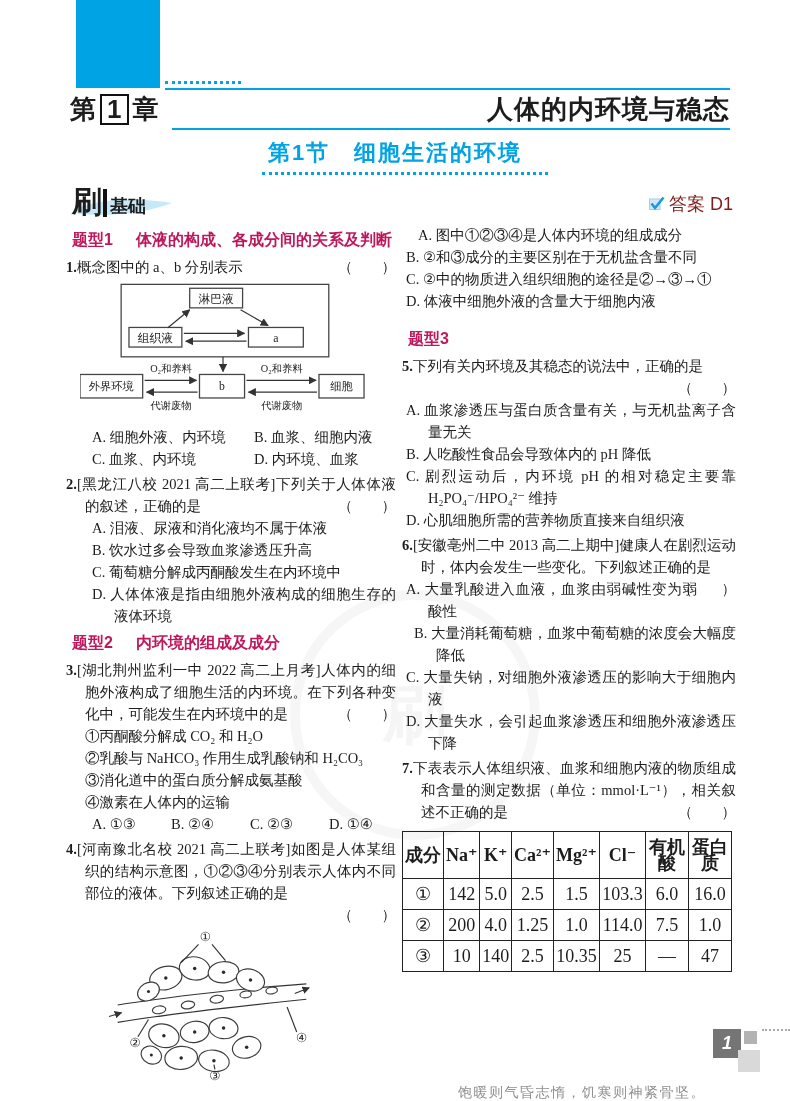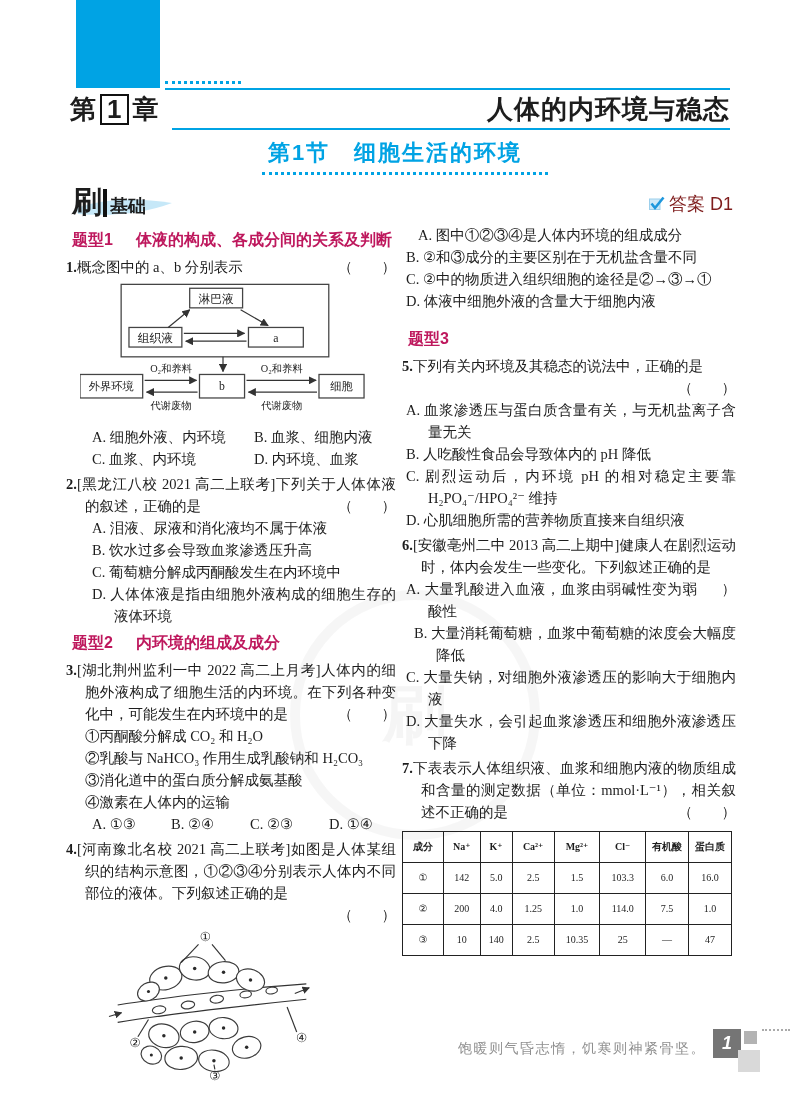--- a/index.html
+++ b/index.html
@@ -56,26 +56,26 @@
   .q-item{margin-left:19px;}
 
   .concept-figure{margin:4px 0 4px 14px;}
   .tissue-figure{margin:2px 0 0 40px;}
   .fig-box{stroke:#444;fill:#fff;stroke-width:1.3;}
   .fig-line{stroke:#333;stroke-width:1.2;fill:none;}
   .fig-text{font-family:"Liberation Serif","DejaVu Serif",serif;fill:#1d1d1d;}
   .cell-blob{fill:#fff;stroke:#3c3c3c;stroke-width:1.2;}
   .nucleus{fill:#2a2a2a;}
 
-  .data-table{border-collapse:collapse;margin:8px 0 0 0;font-size:10px;line-height:16px;text-align:center;width:330px;}
+  .data-table{border-collapse:collapse;margin:8px 0 0 0;font-size:18px;line-height:16px;text-align:center;width:330px;}
   .data-table th,.data-table td{border:1.4px solid #222;padding:7px 1px;}
   .data-table th{font-weight:bold;}
 
   
-  .footer-quote{position:absolute;right:84px;top:1040px;font-size:14px;color:#8f8f8f;
+  .footer-quote{position:absolute;right:84px;top:1084px;font-size:14px;color:#8f8f8f;
         font-family:Liberation Sans, sans-serif;letter-spacing:1.5px;}
   .page-badge-dark{position:absolute;left:713px;top:1029px;width:28px;height:29px;background:#757575;
         color:#fff;display:flex;align-items:center;justify-content:center;
         font-family:"Liberation Sans","DejaVu Sans",sans-serif;font-weight:bold;font-style:italic;font-size:18px;}
   .page-badge-mid{position:absolute;left:744px;top:1031px;width:13px;height:13px;background:#b3b3b3;}
   .page-badge-light{position:absolute;left:738px;top:1050px;width:22px;height:22px;background:#d9d9d9;}
   .footer-dotted{position:absolute;left:762px;top:1029px;width:28px;border-top:2px dotted #aaa;}
 </style>
 </head>
 <body>

